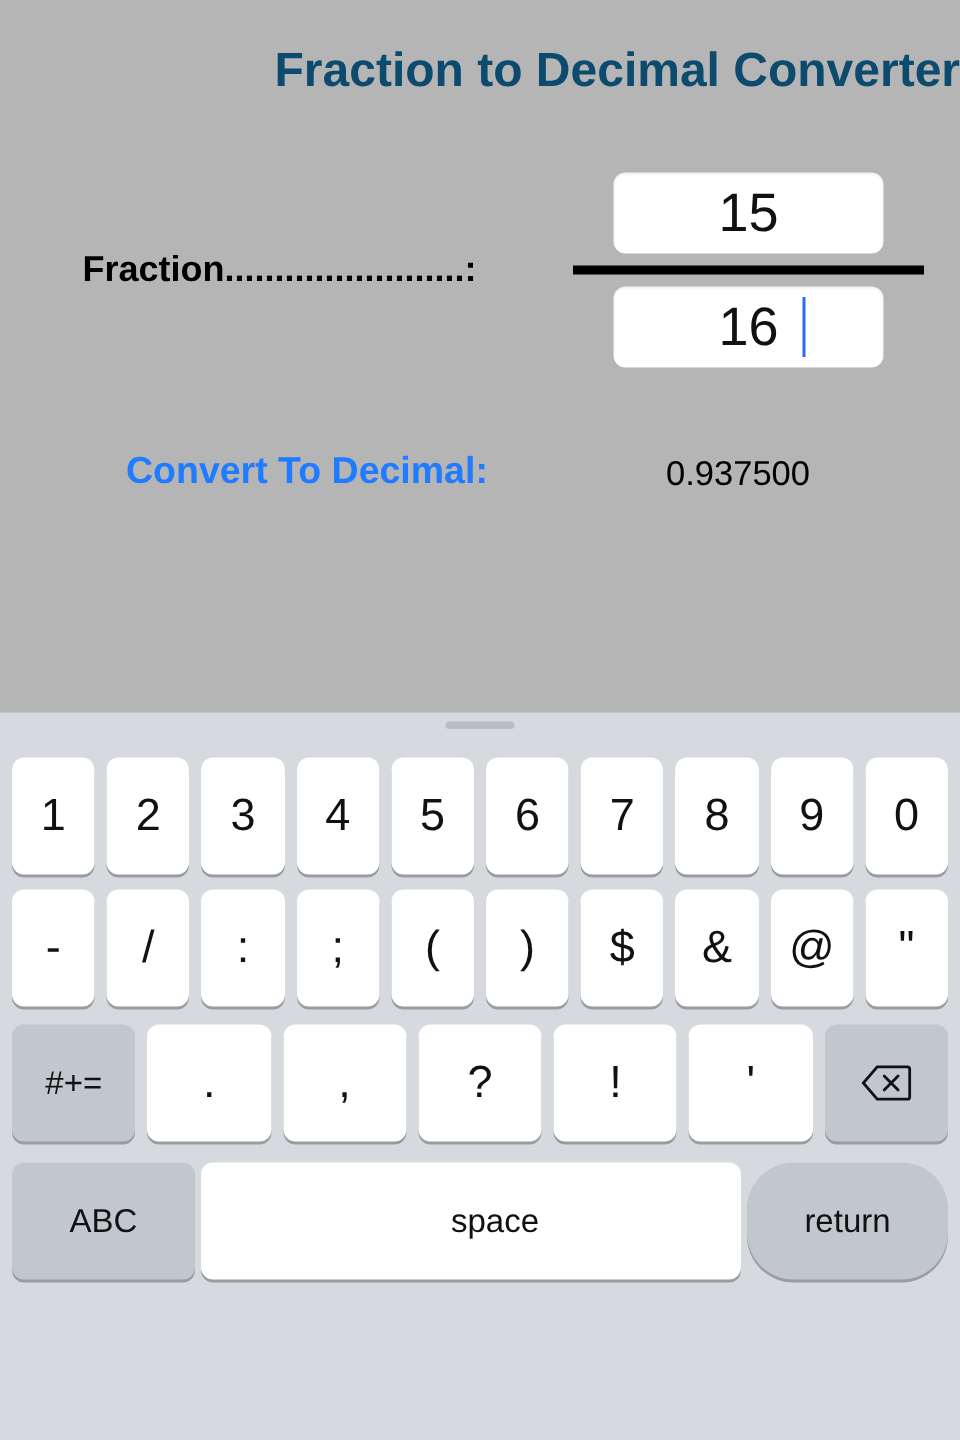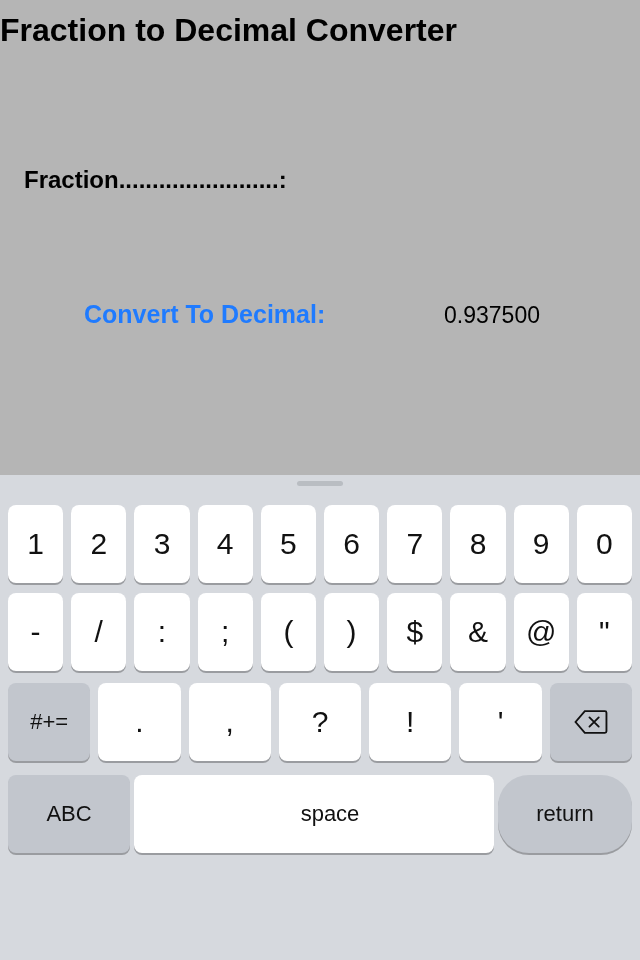--- a/index.html
+++ b/index.html
@@ -7,35 +7,35 @@
   .app {
     width: 640px; height: 960px; display: flex; flex-direction: column;
     background: #b5b5b5;
   }
   .content {
     flex: 0 0 475px;
     background: #b5b5b5;
     position: relative;
   }
   .title {
-    text-align: left;
+    text-align: right;
     font-size: 32px;
     font-weight: 700;
-    color: #000000;
-    padding-top: 12px;
+    color: #0c4a6e;
+    padding-top: 28px;
   }
   .row-fraction {
     position: absolute;
     top: 105px; left: 0; right: 0;
     display: flex; align-items: center;
     height: 150px;
   }
   .fraction-label {
     position: absolute;
-    left: 24px; top: 50%; transform: translateY(-50%);
+    left: 55px; top: 50%; transform: translateY(-50%);
     font-size: 24px; font-weight: 700; color: #000;
   }
   .fraction-box {
     position: absolute;
     right: 22px; top: 0;
     width: 238px; height: 150px;
     display: flex; flex-direction: column; align-items: center; justify-content: center;
   }
   .frac-input {
     width: 180px; height: 54px;
@@ -110,20 +110,28 @@
 </head>
 <body>
 
 <div class="app">
 
   <div class="content">
     <div class="title">Fraction to Decimal Converter</div>
 
     <div class="row-fraction">
       <div class="fraction-label">Fraction........................:</div>
+      <div class="fraction-box">
+        <input class="frac-input" value="15" style="">
+        <div class="frac-bar"></div>
+        <div class="denom-wrap">
+          <input class="frac-input denom" value="16" style="">
+          <div class="cursor"></div>
+        </div>
+      </div>
     </div>
 
     <div class="row-result">
       <div class="result-label">Convert To Decimal:</div>
       <div class="result-value">0.937500</div>
     </div>
   </div>
 
   <div class="keyboard">
     <div class="grabber"></div>

